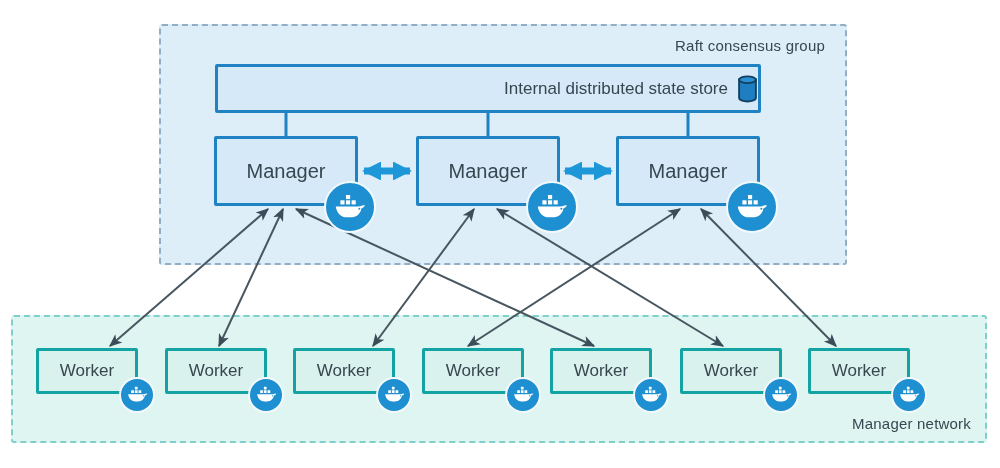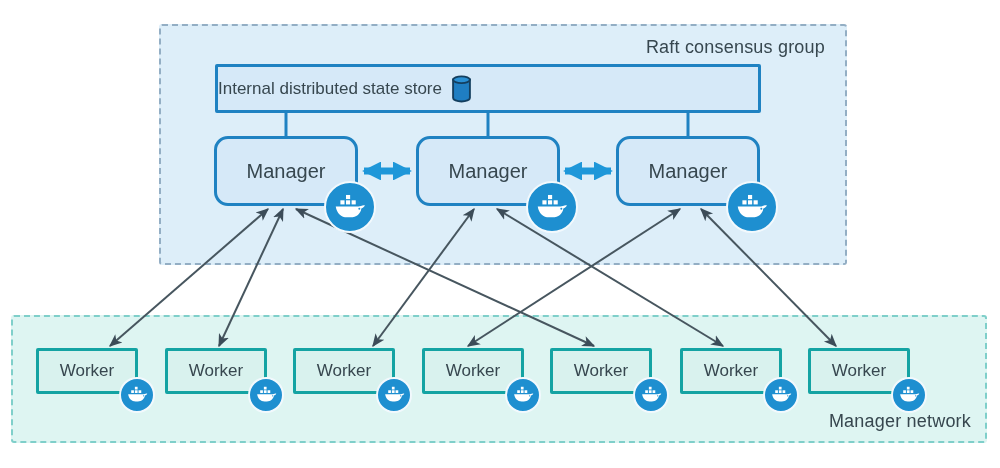--- a/index.html
+++ b/index.html
@@ -5,29 +5,29 @@
   html,body{margin:0;padding:0;background:#ffffff;}
   .stage{
     position:relative;width:1000px;height:468px;background:#ffffff;overflow:hidden;
     font-family:"Liberation Sans","DejaVu Sans",sans-serif;color:#37474f;
   }
   .group-box{position:absolute;box-sizing:border-box;border-radius:3px;}
   .raft-box{left:159px;top:24px;width:688px;height:241px;
     background:#ddeef9;border:2px dashed #93aec4;}
   .gossip-box{left:11px;top:315px;width:976px;height:128px;
     background:#def5f2;border:2px dashed #7fcfca;}
-  .group-label{position:absolute;font-size:18px;letter-spacing:.2px;color:#37474f;white-space:nowrap;}
+  .group-label{position:absolute;font-size:15px;letter-spacing:.2px;color:#37474f;white-space:nowrap;}
   .raft-label{top:11px;right:20px;}
   .gossip-label{bottom:9px;right:14px;}
   .store-box{position:absolute;left:215px;top:64px;width:546px;height:49px;box-sizing:border-box;
     background:#d6e9f8;border:3px solid #1f82c2;border-radius:2px;
-    display:flex;align-items:center;justify-content:flex-start;gap:9px;}
+    display:flex;align-items:center;justify-content:flex-end;gap:9px;}
   .store-label{font-size:17px;color:#37474f;}
   .node{position:absolute;box-sizing:border-box;display:flex;align-items:center;justify-content:center;}
-  .manager{width:144px;height:70px;background:#d6e9f8;border:3px solid #1f82c2;border-radius:14px;top:136px;}
+  .manager{width:144px;height:70px;background:#d6e9f8;border:3px solid #1f82c2;border-radius:2px;top:136px;}
   .manager .node-label{font-size:20px;}
   .worker{width:102px;height:46px;background:#d9f2ee;border:3px solid #14a3a3;border-radius:2px;top:348px;}
   .worker .node-label{font-size:17px;}
   .m1{left:214px;} .m2{left:416px;} .m3{left:616px;}
   .w1{left:36px;} .w2{left:165px;} .w3{left:293px;} .w4{left:422px;}
   .w5{left:550px;} .w6{left:680px;} .w7{left:808px;}
   .whale-badge{position:absolute;border-radius:50%;background:#1e8fd0;
     border:2px solid #f2f9fd;display:flex;align-items:center;justify-content:center;z-index:6;}
   .manager .whale-badge{width:48px;height:48px;left:107px;top:42px;}
   .worker .whale-badge{width:32px;height:32px;left:80px;top:26px;}

